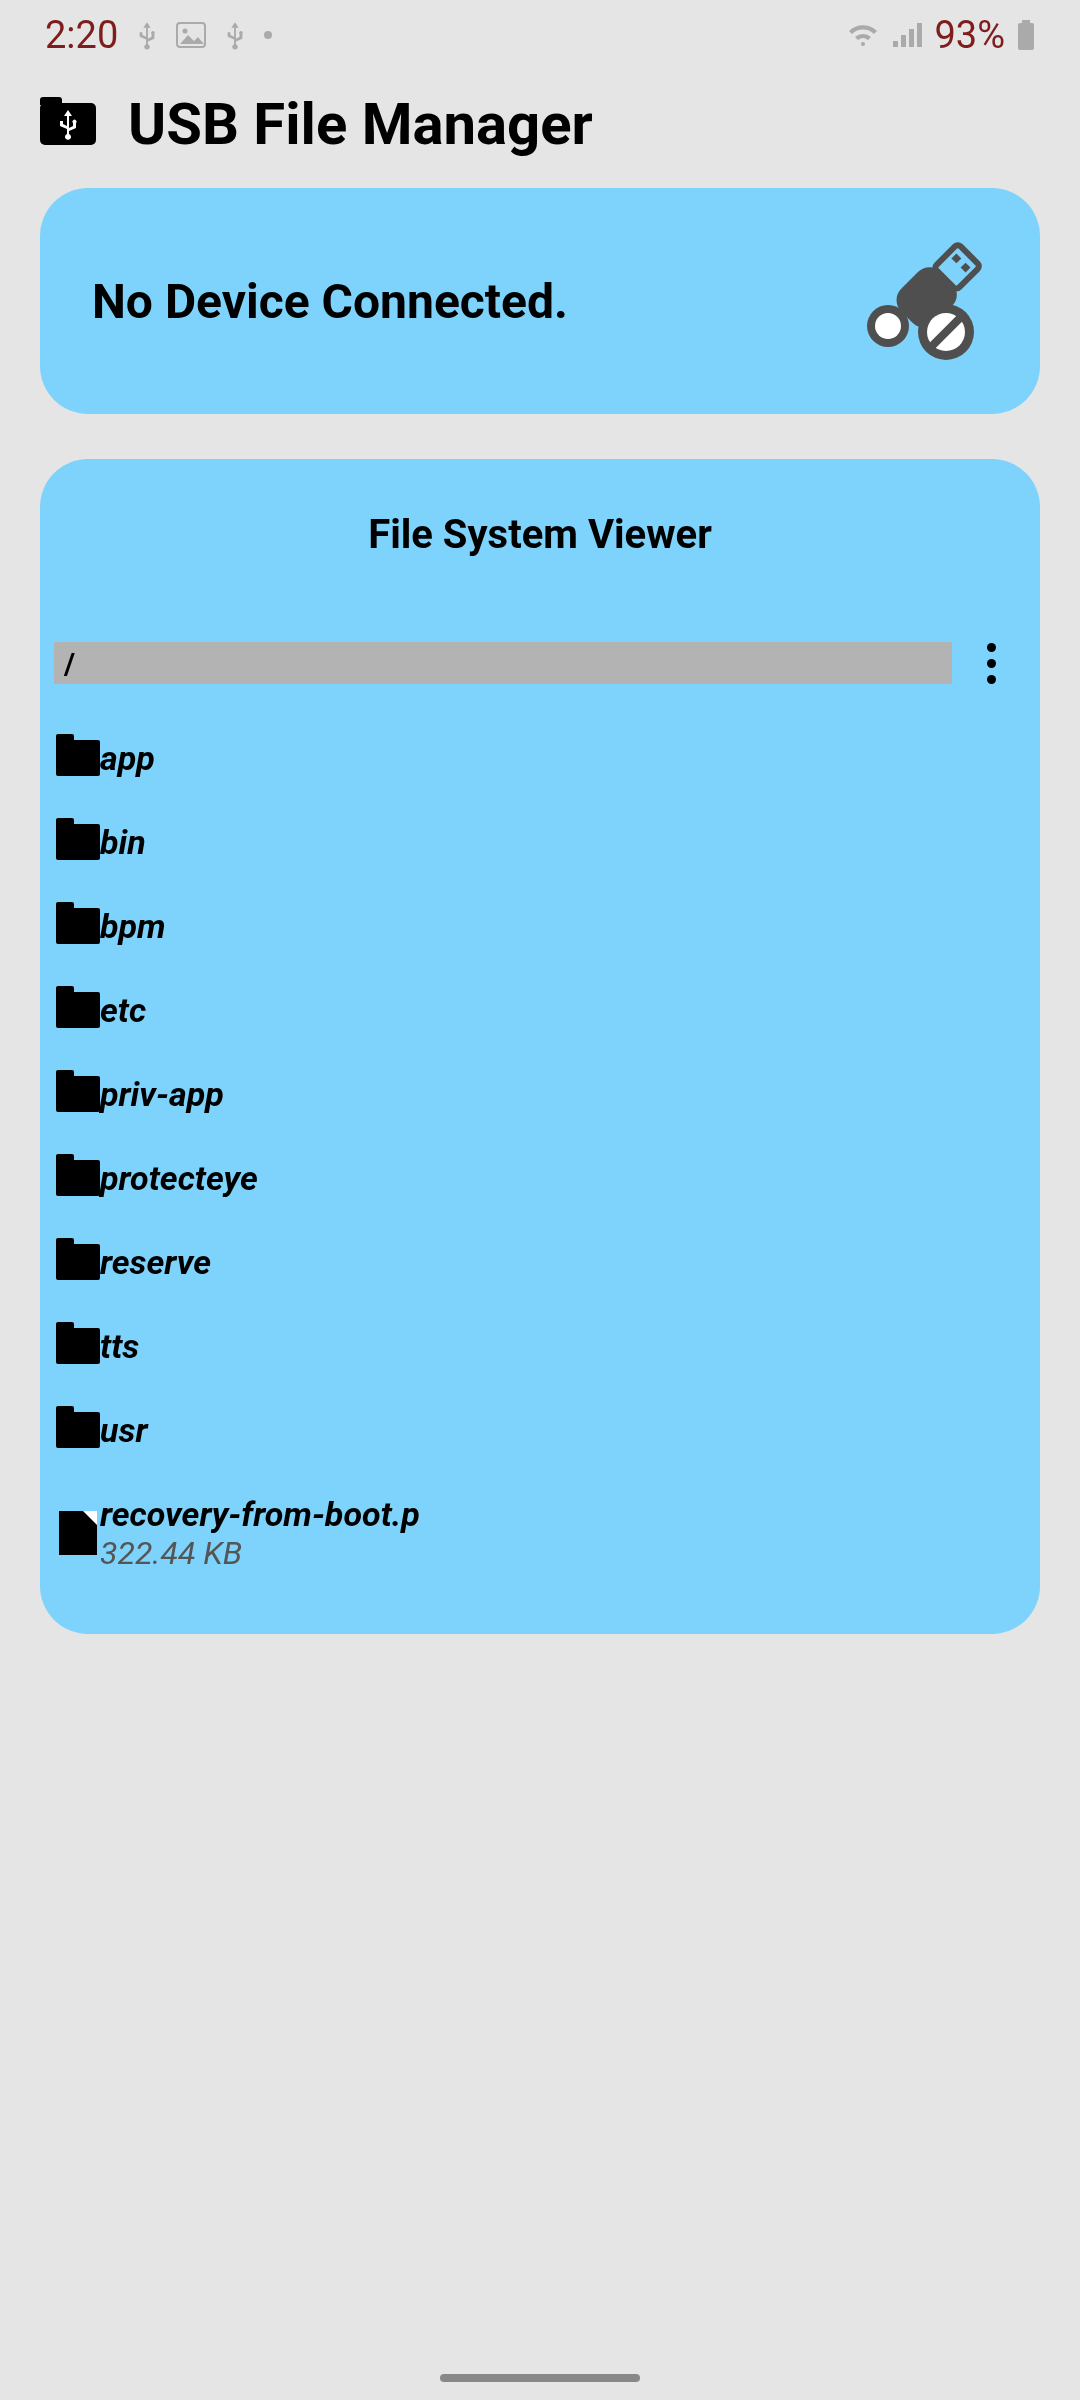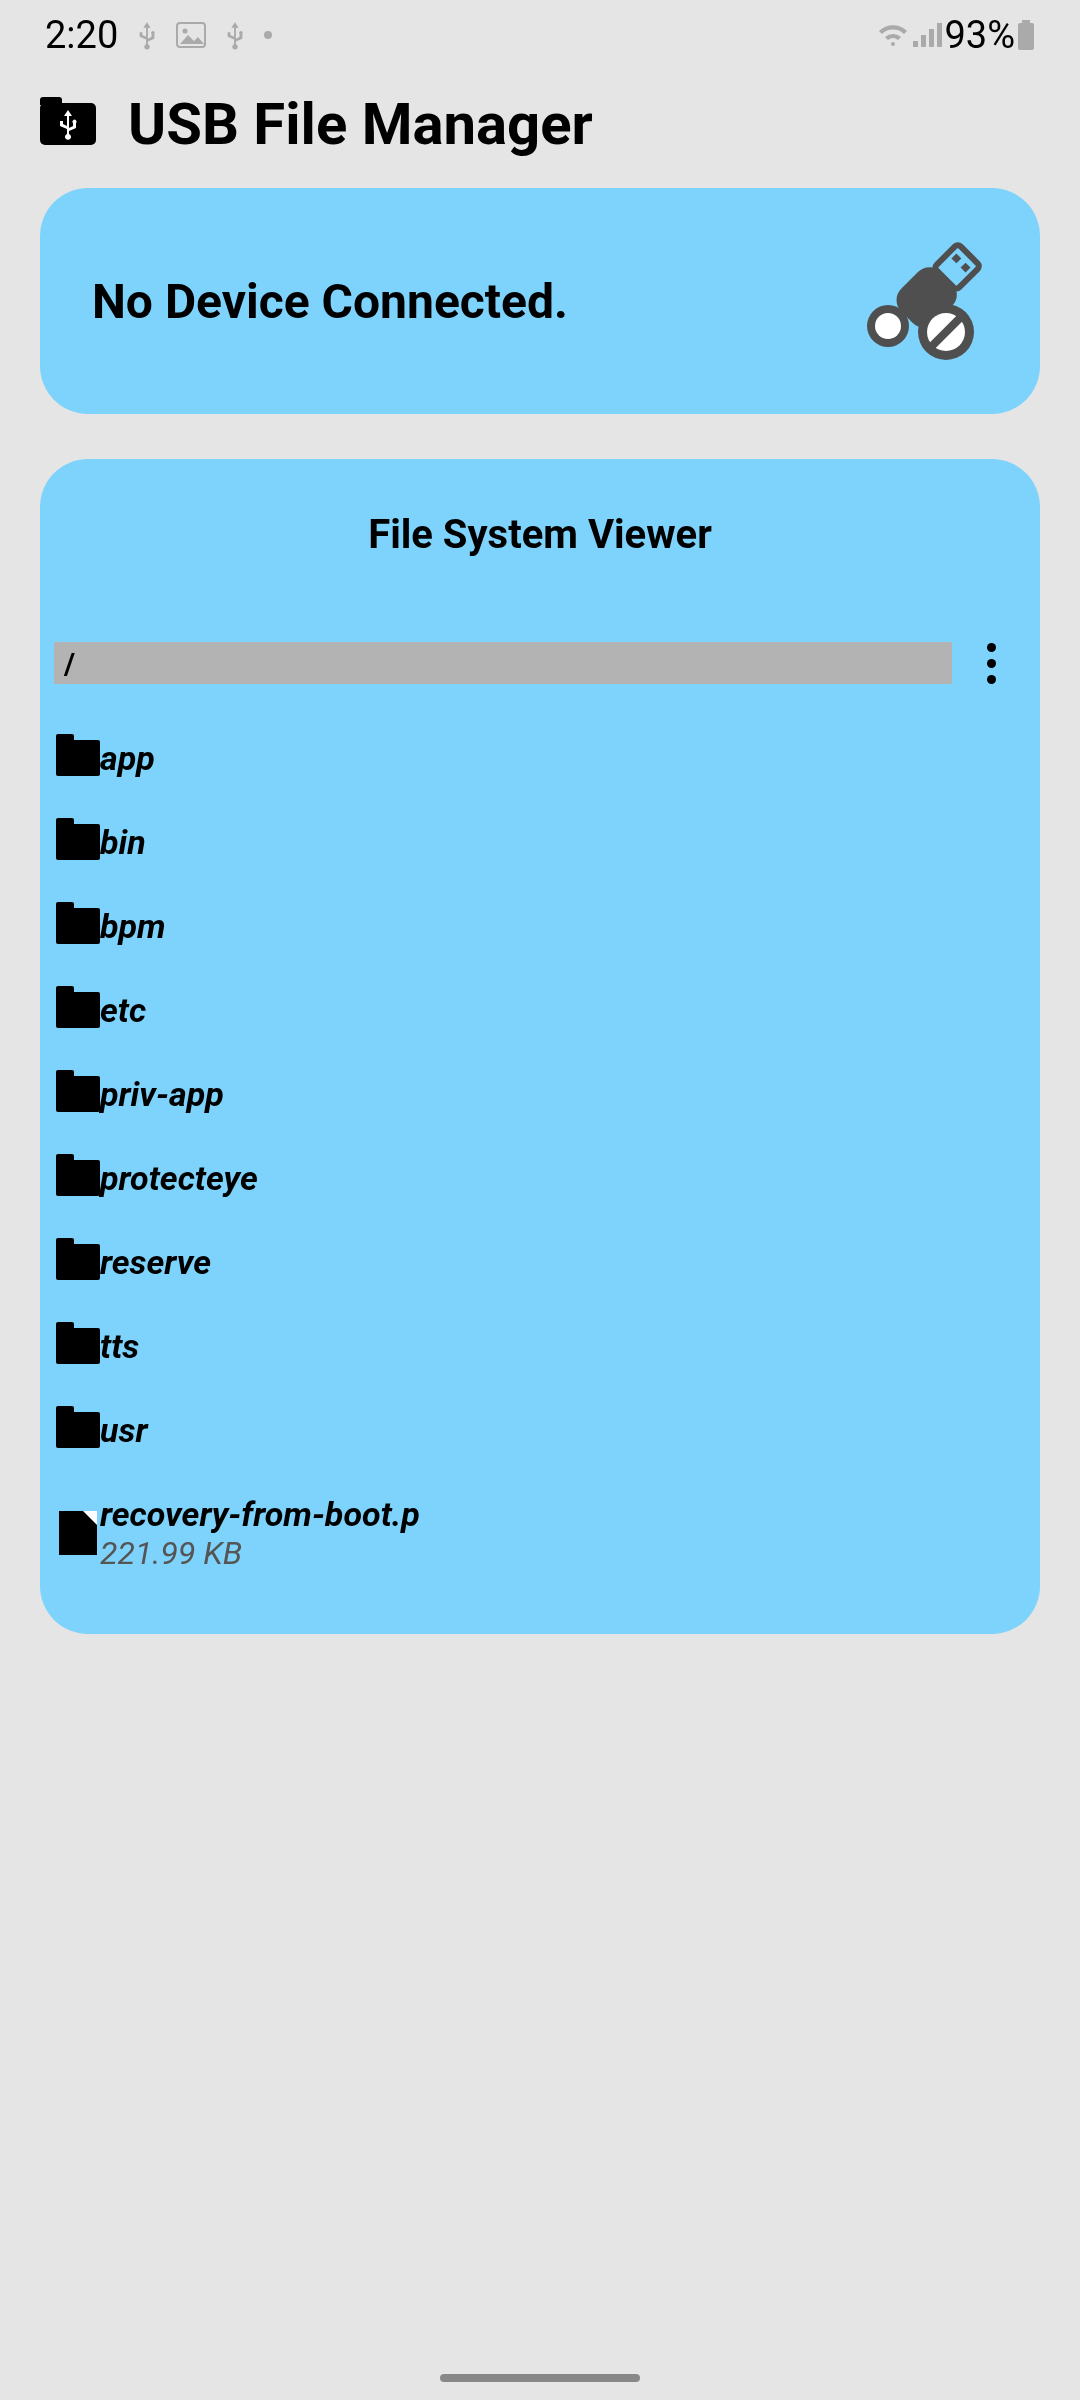--- a/index.html
+++ b/index.html
@@ -15,33 +15,33 @@
       overflow: hidden;
       position: relative;
     }
     
     .status-bar {
       height: 70px;
       display: flex;
       justify-content: space-between;
       align-items: center;
       padding: 16px 45px;
-      color: #000000;
+      color: #7f1d1d;
     }
     .status-left {
       display: flex;
       align-items: center;
       gap: 18px;
       font-size: 38px;
       font-weight: 400;
     }
     .status-right {
       display: flex;
       align-items: center;
-      gap: 2px;
+      gap: 12px;
       font-size: 38px;
       font-weight: 400;
     }
     .status-icon {
       display: inline-flex;
       align-items: center;
     }
     .status-dot {
       width: 8px;
       height: 8px;
@@ -364,19 +364,19 @@
       <div class="file-item">
         <div class="folder-icon"></div>
         <div class="file-labels">
           <div class="file-name">usr</div>
         </div>
       </div>
       <div class="file-item">
         <div class="file-icon"></div>
         <div class="file-labels">
           <div class="file-name">recovery-from-boot.p</div>
-          <div class="file-size">221.99 KB</div>
+          <div class="file-size">322.44 KB</div>
         </div>
       </div>
     </div>
 </div>
 
 <div class="home-bar"></div>
 
 </body></html>

